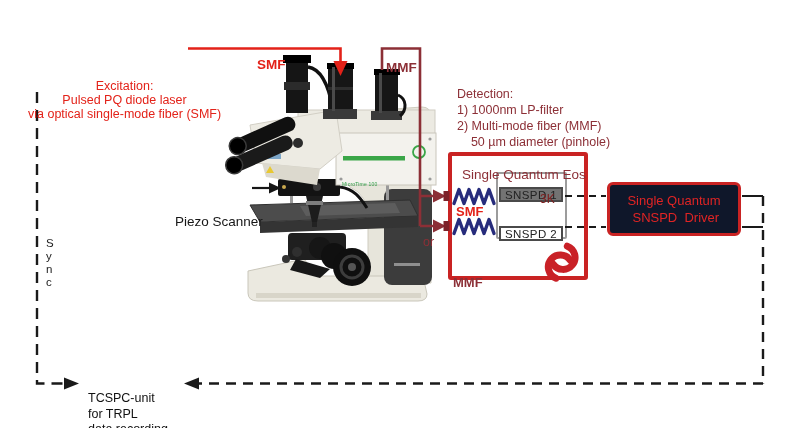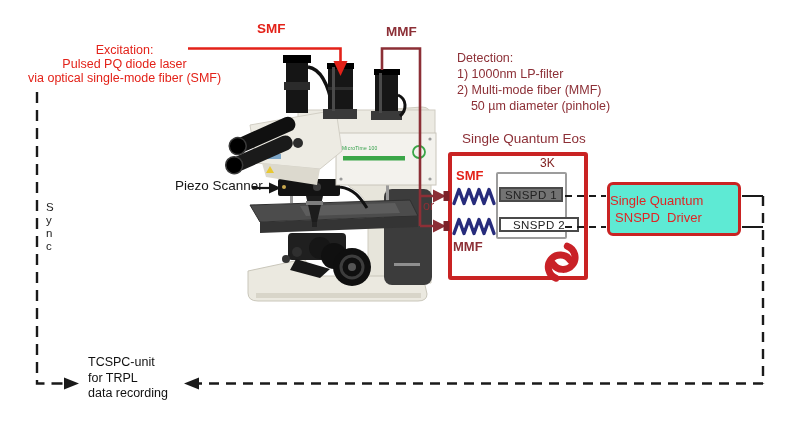--- a/index.html
+++ b/index.html
@@ -1,18 +1,18 @@
 <!DOCTYPE html>
 <html><head>
 <meta charset="utf-8">
 <style>
   html,body{margin:0;padding:0;background:#fff;}
   .canvas{position:relative;width:800px;height:428px;background:#ffffff;overflow:hidden;
           font-family:"Liberation Sans", sans-serif;}
-  .t{position:absolute;white-space:pre-line;}
+  .t{position:absolute;white-space:pre-line;margin-top:36px;}
   .pre{white-space:pre;}
   .red{color:#e32219;}
   .maroon{color:#8c2f36;}
   .bold{font-weight:bold;}
   .box{position:absolute;box-sizing:border-box;}
   svg{position:absolute;left:0;top:0;}
   .overlay{pointer-events:none;}
 </style>
 </head>
 <body>
@@ -120,27 +120,27 @@
 
   <div class="box" style="left:448px;top:152px;width:140px;height:128px;border:4px solid #c92323;border-radius:3px;"></div>
 
   <div class="box" style="left:496px;top:172px;width:71px;height:67px;border:2px solid #9c9c9c;border-radius:2px;"></div>
 
   <div class="box" style="left:499px;top:187px;width:64px;height:15px;border:2px solid #4a4a4a;background:#737373;
               display:flex;align-items:center;justify-content:center;font-size:11.5px;color:#222;letter-spacing:0.4px;">
     <span>SNSPD 1</span>
   </div>
 
-  <div class="box" style="left:499px;top:217px;width:80px;height:15px;border:2px solid #4a4a4a;background:#fff;
+  <div class="box" style="left:499px;top:226px;width:64px;height:15px;border:2px solid #4a4a4a;background:#fff;
               display:flex;align-items:center;justify-content:center;font-size:11.5px;color:#222;letter-spacing:0.4px;">
     <span>SNSPD 2</span>
   </div>
 
-  <div class="box" style="left:607px;top:182px;width:134px;height:54px;border:3.5px solid #c92323;border-radius:6px;background:#5eead4;
-              display:flex;align-items:center;">
+  <div class="box" style="left:607px;top:182px;width:134px;height:54px;border:3.5px solid #c92323;border-radius:6px;background:#0f172a;
+              display:flex;align-items:center;justify-content:center;">
     <span class="pre" style="color:#e02424;font-size:13px;line-height:17px;text-align:center;">Single Quantum
  SNSPD  Driver</span>
   </div>
 
   <svg class="overlay" width="800" height="428" viewBox="0 0 800 428">
 
     <g>
       <path d="M188,48.5 H340.5 V62" stroke="#e32219" stroke-width="2.6" fill="none"></path>
       <polygon points="333.5,61 347.5,61 340.5,76" fill="#e32219"></polygon>
     </g>

